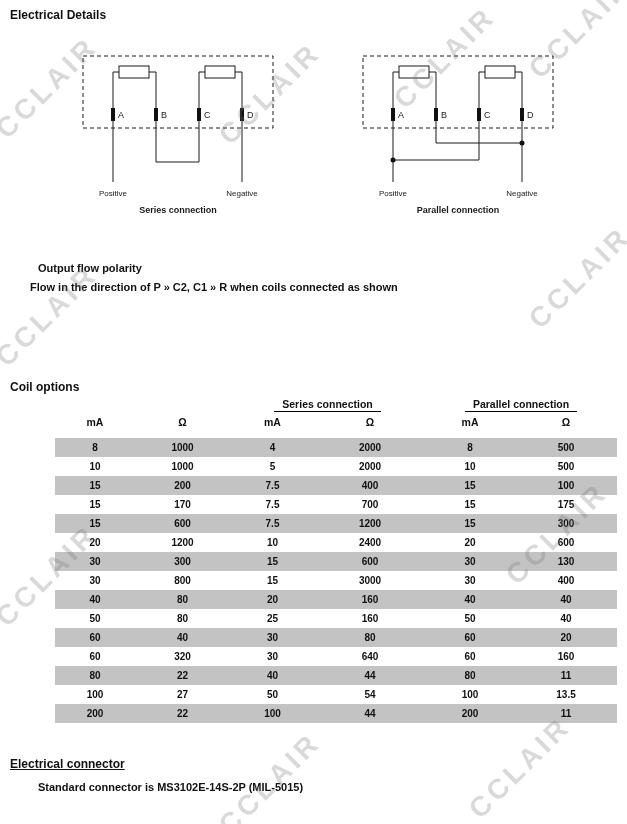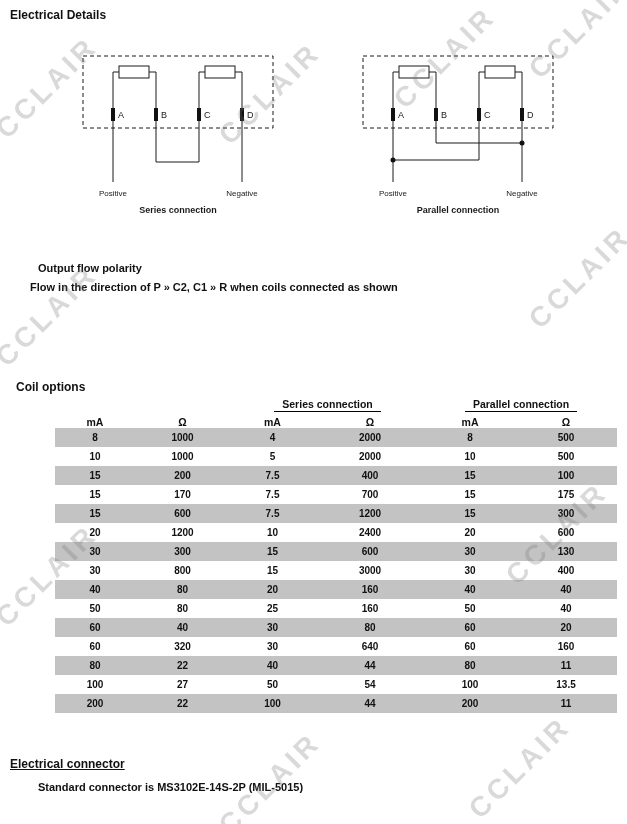--- a/index.html
+++ b/index.html
@@ -34,21 +34,21 @@
   svg.diagram text.cap { font-size:9px; font-weight:bold; }
 
   
   table.coil-table {
     position:absolute; left:55px; top:396px; width:562px;
     border-collapse:collapse; table-layout:fixed;
   }
   table.coil-table th {
     font-size:10.5px; font-weight:bold; text-align:center; padding:2px 0; vertical-align:bottom;
   }
-  table.coil-table tr.units-row th { padding-bottom:0; }
+  table.coil-table tr.units-row th { padding-bottom:10px; }
   .group-label { display:inline-block; border-bottom:1px solid #000; padding:0 8px 1px 8px; }
   table.coil-table tbody td {
     font-size:10px; font-weight:bold; text-align:center; height:19px; padding:0;
   }
   table.coil-table tbody tr.shaded { background:var(--row-shade, #c3c3c3); }
 
   .footer-h { font-size:12px; font-weight:bold; }
 </style>
 </head>
 <body>
@@ -123,21 +123,21 @@
     <text class="term" x="126" y="68">C</text>
     <text class="term" x="169" y="68">D</text>
     <text class="pol" x="35" y="146" text-anchor="middle">Positive</text>
     <text class="pol" x="164" y="146" text-anchor="middle">Negative</text>
     <text class="cap" x="100" y="163" text-anchor="middle">Parallel connection</text>
   </svg>
 
   <div class="abs b-text" style="left:10px; top:262px;">Output flow polarity</div>
   <div class="abs b-text" style="left:2px; top:281px;">Flow in the direction of P » C2, C1 » R when coils connected as shown</div>
 
-  <div class="abs h-section" style="left:16px; top:380px;">Coil options</div>
+  <div class="abs h-section" style="left:10px; top:380px;">Coil options</div>
 
   <table class="coil-table">
     <colgroup>
       <col style="width:80px">
         <col style="width:95px">
         <col style="width:85px">
       <col style="width:110px">
         <col style="width:90px">
         <col style="width:102px">
     </colgroup>

